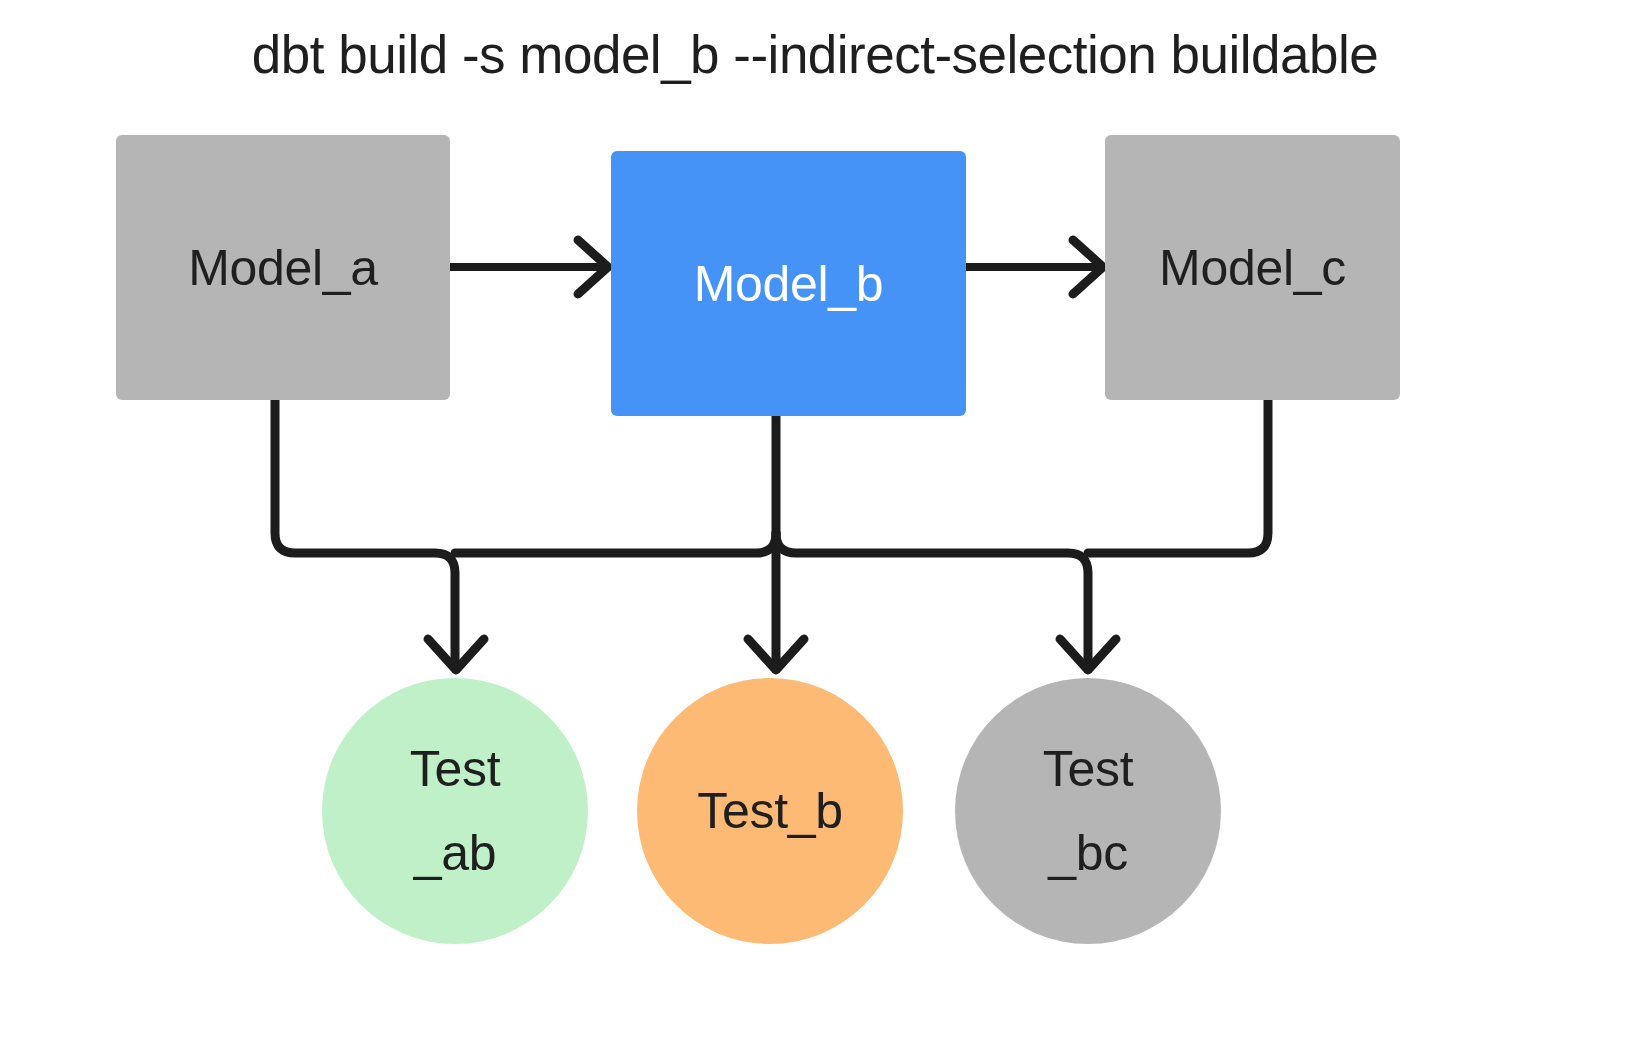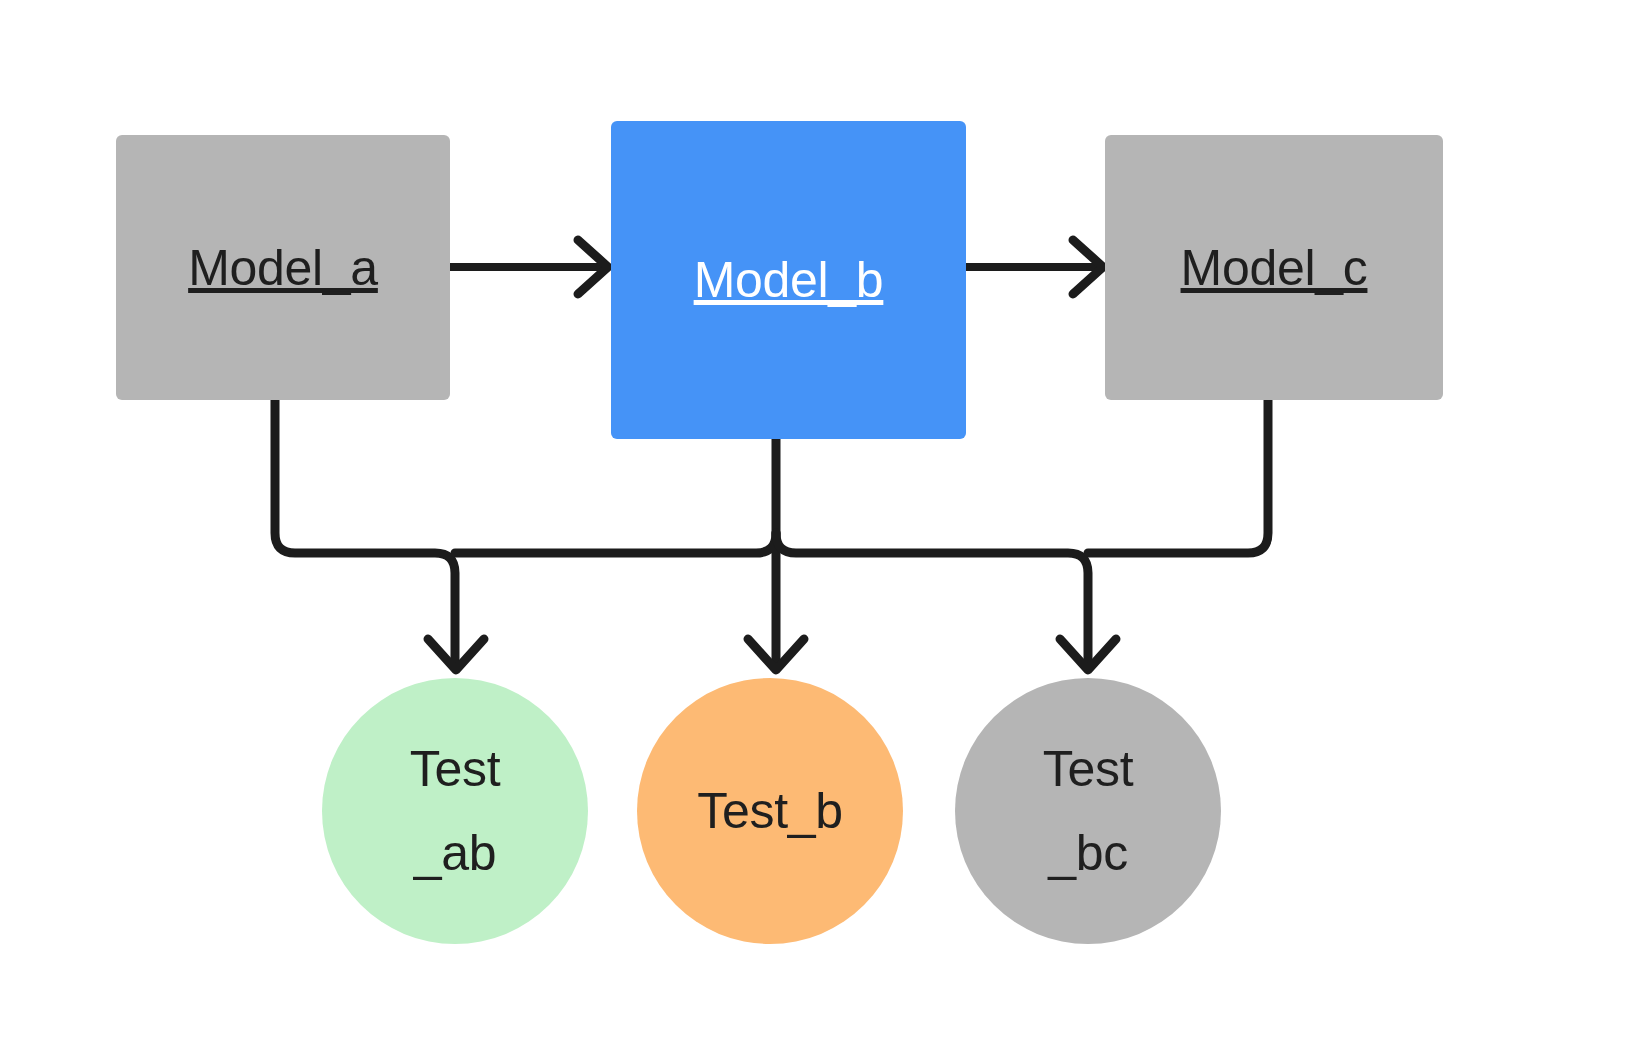--- a/index.html
+++ b/index.html
@@ -71,25 +71,24 @@
     align-items: center;
     justify-content: center;
     box-sizing: border-box;
   }
   .model-node .node-label {
     font-size: 50px;
     line-height: 52px;
     text-align: center;
     letter-spacing: -0.3px;
     user-select: none;
-    text-decoration: underline;
   }
   #model-a { left: 116px; top: 135px; width: 334px; height: 265px; background: #b5b5b5; }
-  #model-b { left: 611px; top: 121px; width: 355px; height: 318px; background: #4593f7; }
-  #model-c { left: 1105px; top: 135px; width: 338px; height: 265px; background: #b5b5b5; }
+  #model-b { left: 611px; top: 151px; width: 355px; height: 265px; background: #4593f7; }
+  #model-c { left: 1105px; top: 135px; width: 295px; height: 265px; background: #b5b5b5; }
   #model-a .node-label, #model-c .node-label { color: #1f1f1f; }
   #model-b .node-label { color: #ffffff; }
 
   
   .test-node {
     position: absolute;
     border-radius: 50%;
     display: flex;
     align-items: center;
     justify-content: center;
@@ -106,20 +105,21 @@
   }
   #test-ab { left: 322px; top: 678px; width: 266px; height: 266px; background: #bff0c7; }
   #test-b  { left: 637px; top: 678px; width: 266px; height: 266px; background: #fdba74; }
   #test-bc { left: 955px; top: 678px; width: 266px; height: 266px; background: #b5b5b5; }
 </style>
 </head>
 <body>
 
 <div id="canvas">
 
+  <div id="diagram-title">dbt build -s model_b --indirect-selection buildable</div>
 
   <svg id="edges" viewBox="0 0 1630 1060" width="1630" height="1060" xmlns="http://www.w3.org/2000/svg">
 
     <g>
       <path class="edge-line thin" d="M 450 267 L 606 267"></path>
       <path class="arrow-head" d="M 578 240 L 608 267 L 578 294"></path>
     </g>
 
     <g>
       <path class="edge-line thin" d="M 966 267 L 1100 267"></path>

